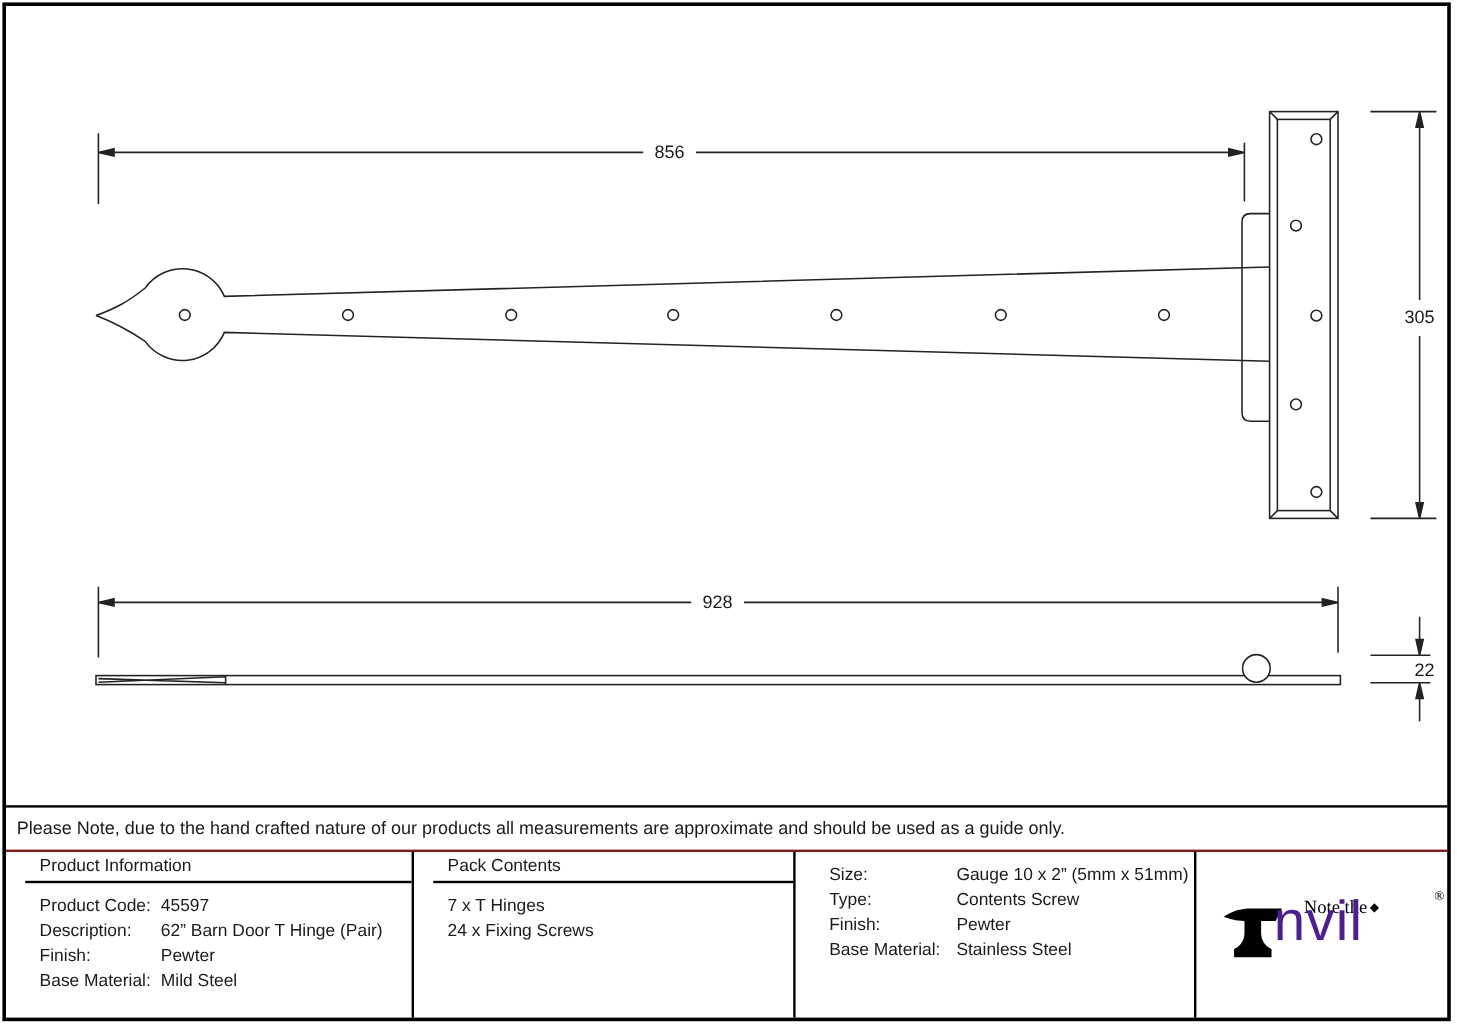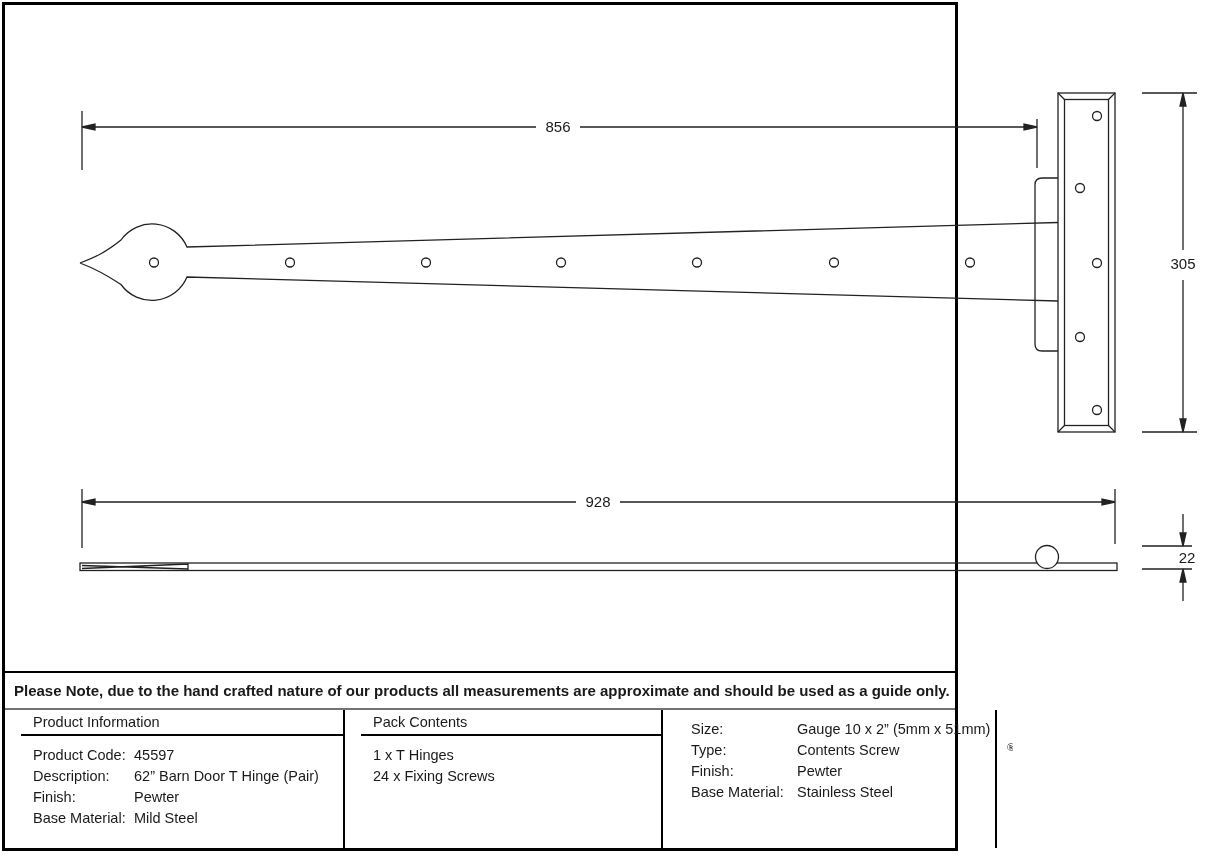--- a/index.html
+++ b/index.html
@@ -2,36 +2,35 @@
 <html><head>
 <meta charset="utf-8">
 <style>
   html,body{margin:0;padding:0;}
   body{
     width:1214px;height:854px;position:relative;background:#fff;
     font-family:"Liberation Sans", sans-serif;color:#1a1a1a;
     -webkit-font-smoothing:antialiased;
   }
   .frame{
-    position:absolute;left:2px;top:2px;width:956px;height:849px;
+    position:absolute;left:2px;top:2px;width:1207px;height:849px;
     border:3px solid #000;box-sizing:border-box;background:#fff;
   }
   
   .drawing-area{
     position:absolute;top:0;left:0;right:0;height:666px;
     border-bottom:2px solid #000;box-sizing:content-box;overflow:visible;
   }
   .drawing-area svg{position:absolute;left:-5px;top:-5px;}
   
   .note-row{
     position:absolute;top:668px;left:0;right:0;height:37px;
-    border-bottom:2px solid #737373;box-sizing:border-box;
+    border-bottom:2px solid #7f1d1d;box-sizing:border-box;
     display:flex;align-items:center;padding-left:9px;
     font-size:15px;
-    font-weight:bold;
   }
   
   .spec-table{
     position:absolute;top:705px;left:0;right:0;bottom:0;
     display:grid;grid-template-columns:340px 318px 334px 1fr;
   }
   .spec-col{border-right:2px solid #000;box-sizing:border-box;overflow:hidden;padding-left:16px;}
   .spec-col.logo-col{border-right:none;display:flex;align-items:center;justify-content:center;}
   .cell-header{
     height:26px;border-bottom:2px solid #000;box-sizing:border-box;
@@ -162,21 +161,21 @@
         <div class="kv-row">
           <span class="kv-label">Base Material:</span>
           <span class="kv-value">Mild Steel</span>
         </div>
       </div>
     </div>
 
     <div class="spec-col">
       <div class="cell-header">Pack Contents</div>
       <div class="cell-body">
-        <div class="pc-item">1 x T Hinges</div>
+        <div class="pc-item">7 x T Hinges</div>
         <div class="pc-item">24 x Fixing Screws</div>
       </div>
     </div>
 
     <div class="spec-col fixing">
       <div class="cell-body">
         <div class="kv-row">
           <span class="kv-label">Size:</span>
           <span class="kv-value">Gauge 10 x 2” (5mm x 51mm)</span>
         </div>

